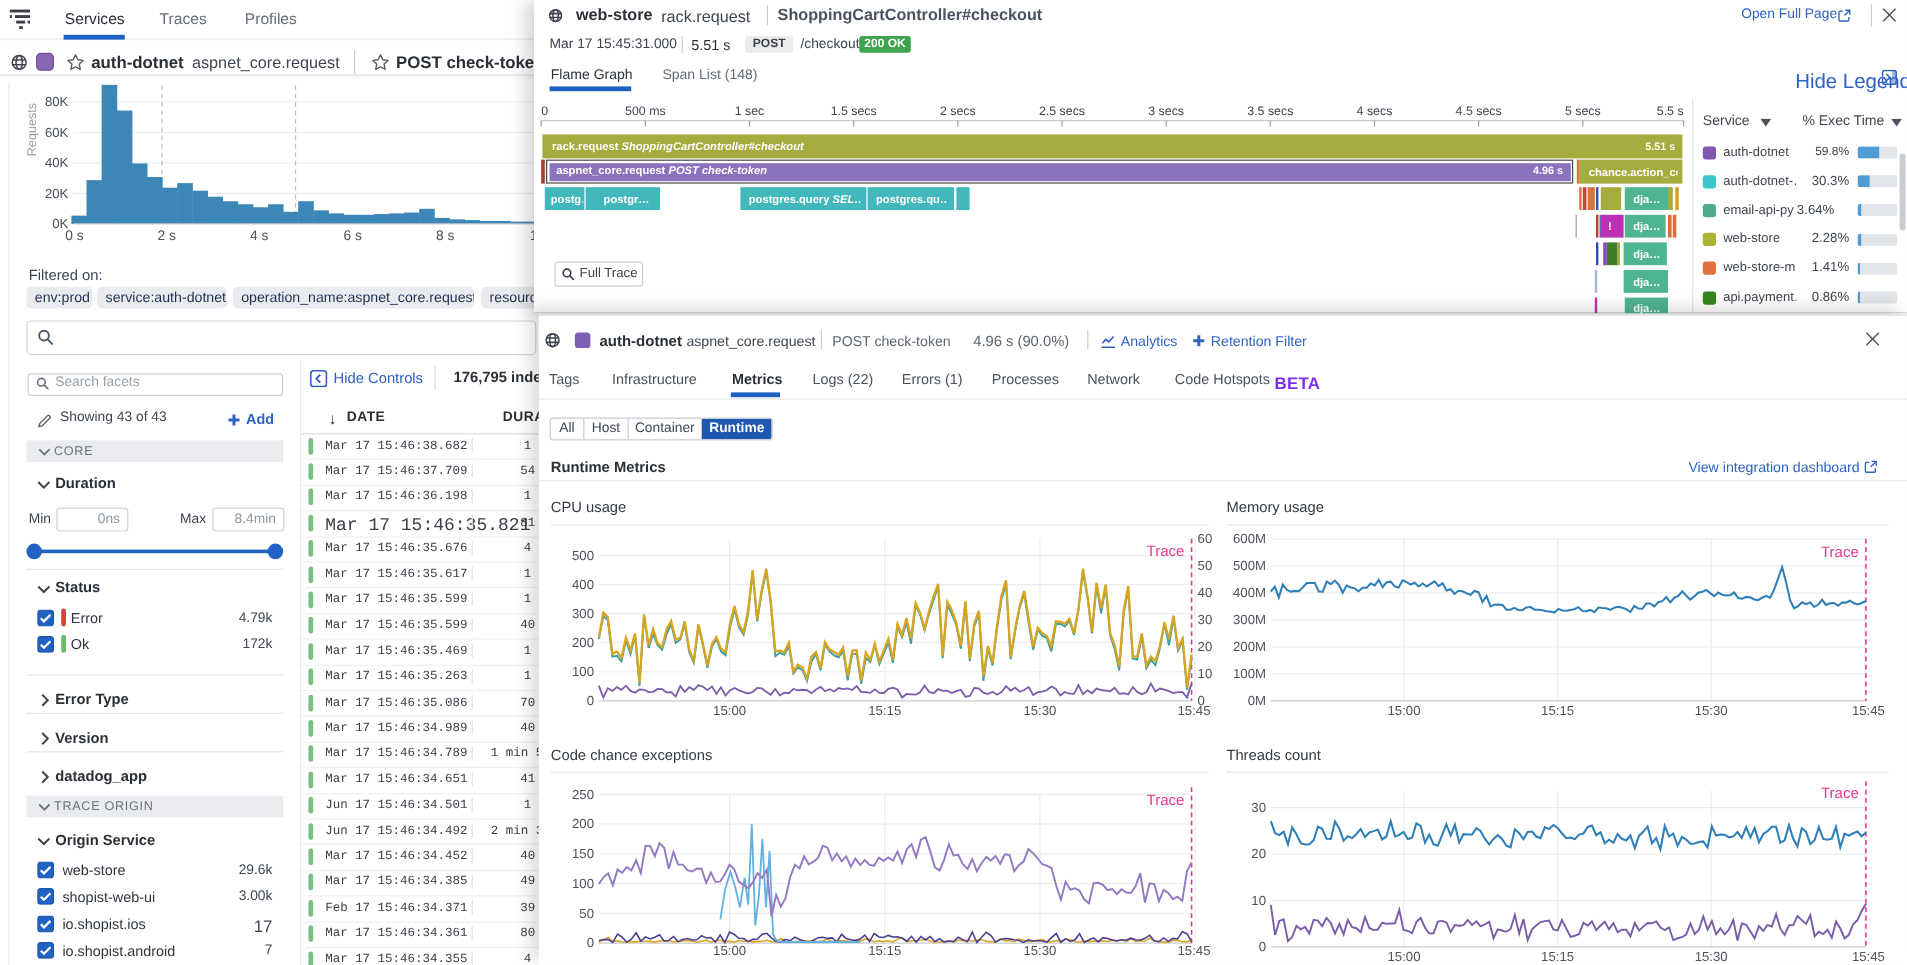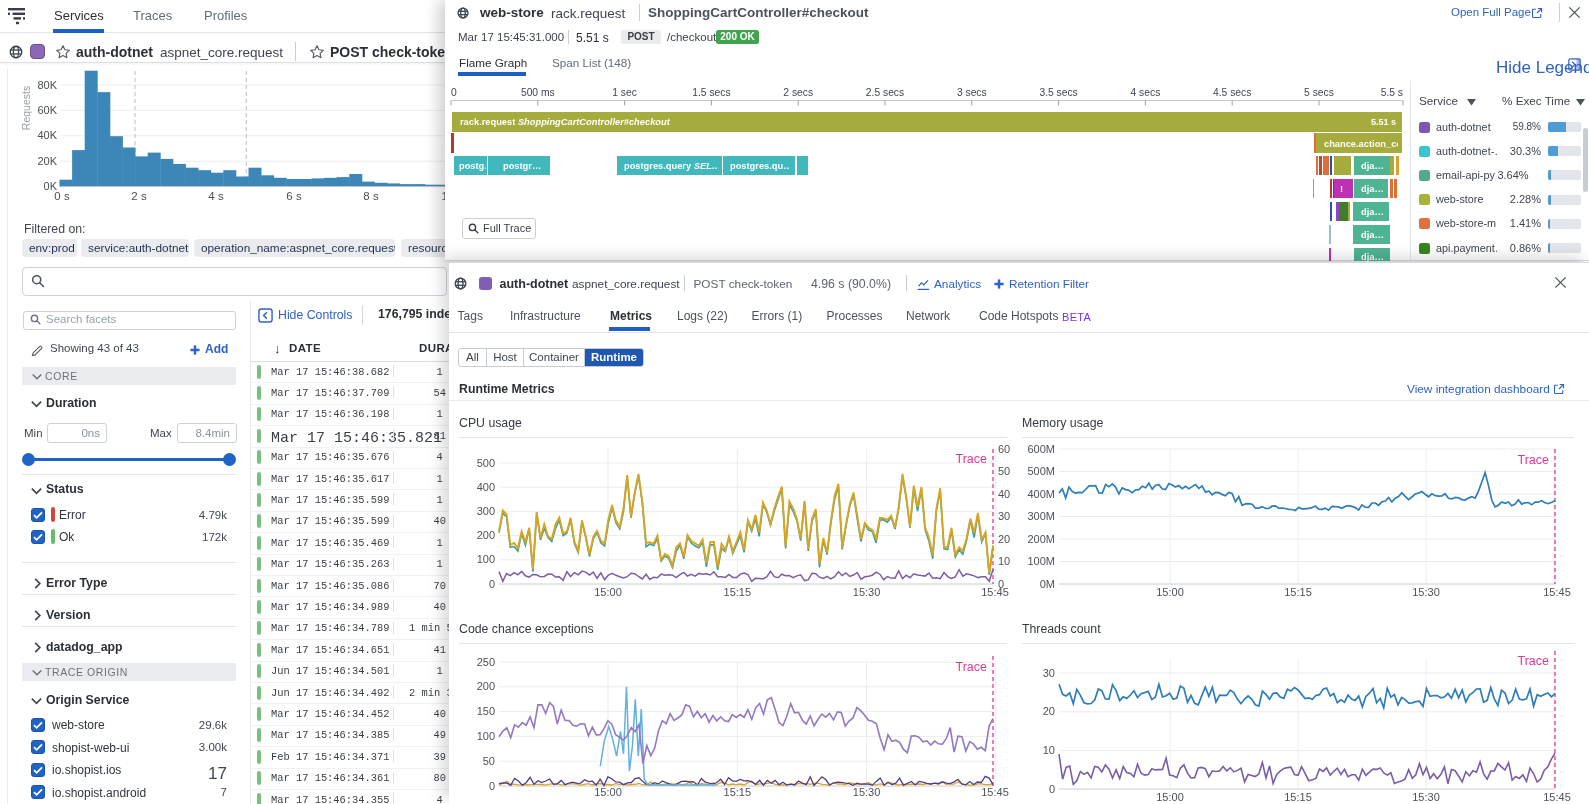--- a/index.html
+++ b/index.html
@@ -202,21 +202,21 @@
       <rect x="0.5" y="0.5" width="13" height="13" rx="2.5" fill="#2163c4" stroke="#1b55ab"></rect>
       <path d="M3 7.2l2.6 2.6L11 4.4" fill="none" stroke="#fff" stroke-width="1.8"></path>
     </svg>
     <div class="lbl" style="left:52px;top:741px;font-size:12px;color:#2f353d">shopist-web-ui</div>
     <div class="lbl" style="right:1362px;top:741px;font-size:11.5px;color:#3f4651">3.00k</div>
     <svg style="position:absolute;left:31px;top:762.8px" width="14" height="14" viewBox="0 0 14 14">
       <rect x="0.5" y="0.5" width="13" height="13" rx="2.5" fill="#2163c4" stroke="#1b55ab"></rect>
       <path d="M3 7.2l2.6 2.6L11 4.4" fill="none" stroke="#fff" stroke-width="1.8"></path>
     </svg>
     <div class="lbl" style="left:52px;top:763px;font-size:12px;color:#2f353d">io.shopist.ios</div>
-    <div class="lbl" style="right:1362px;top:764px;font-size:17px;color:#3f4651">17</div>
+    <div class="lbl" style="right:1362px;top:764px;font-size:14px;color:#3f4651">17</div>
     <svg style="position:absolute;left:31px;top:785.2px" width="14" height="14" viewBox="0 0 14 14">
       <rect x="0.5" y="0.5" width="13" height="13" rx="2.5" fill="#2163c4" stroke="#1b55ab"></rect>
       <path d="M3 7.2l2.6 2.6L11 4.4" fill="none" stroke="#fff" stroke-width="1.8"></path>
     </svg>
     <div class="lbl" style="left:52px;top:786px;font-size:12px;color:#2f353d">io.shopist.android</div>
     <div class="lbl" style="right:1362px;top:786px;font-size:11.5px;color:#3f4651">7</div>
     <div class="abs" style="left:7px;top:69px;width:1px;height:735px;background:#e8eaed"></div>
     <div class="abs" style="left:250px;top:300px;width:199px;height:504px;border-left:1px solid #e8eaed"></div>
     <svg class="abs" style="left:258px;top:308px" width="15" height="15" viewBox="0 0 16 16">
 <rect x="1" y="1" width="14" height="14" rx="2.5" fill="none" stroke="#2e62c4" stroke-width="1.5"></rect>
@@ -398,20 +398,26 @@
       <line x1="787.2" y1="20.5" x2="787.2" y2="25.5" stroke="#9aa0a8" stroke-width="1"></line>
       <text x="874.0" y="16" font-size="10.3" fill="#3f4550" text-anchor="middle">5 secs</text>
       <line x1="874.0" y1="20.5" x2="874.0" y2="25.5" stroke="#9aa0a8" stroke-width="1"></line>
       <text x="958" y="16" font-size="10.3" fill="#3f4550" text-anchor="end">5.5 s</text>
       <line x1="958.0" y1="20.5" x2="958.0" y2="25.5" stroke="#9aa0a8" stroke-width="1"></line>
     </svg>
     <div class="abs" style="left:7px;top:112px;width:950px;height:19.5px;background:#a5ab3c;"></div>
     <div class="lbl" style="left:15px;top:117px;font-size:9.3px;font-weight:bold;color:#fff;">rack.request <i>ShoppingCartController#checkout</i></div>
     <div class="lbl" style="left:926px;top:117px;font-size:9px;font-weight:bold;color:#fff;">5.51 s</div>
     <div class="abs" style="left:6px;top:133px;width:3px;height:20px;background:#b03a2e;"></div>
+    <div class="abs" style="left:10px;top:133px;width:856px;height:20px;background:#fff;border:1px solid #4a4a4a;padding:1.5px">
+      <div style="width:100%;height:100%;background:#8b72bd;position:relative">
+        <div class="lbl" style="left:6px;top:1px;font-size:9.3px;font-weight:bold;color:#fff">aspnet_core.request <i>POST check-token</i></div>
+        <div class="lbl" style="right:6px;top:1px;font-size:9px;font-weight:bold;color:#fff">4.96 s</div>
+      </div>
+    </div>
     <div class="abs" style="left:868.5px;top:133px;width:2px;height:20px;background:#dd7038;"></div>
     <div class="abs" style="left:871px;top:133px;width:86px;height:20px;background:#a5ab3c;"></div>
     <div class="lbl" style="left:879px;top:139px;font-size:9.3px;font-weight:bold;color:#fff;width:74px;overflow:hidden;">chance.action_co…</div>
     <div class="abs" style="left:9px;top:155.5px;width:33px;height:19.5px;background:#41b8bc;"></div>
     <div class="lbl" style="left:14px;top:161px;font-size:9.3px;font-weight:bold;color:#fff;width:27px;overflow:hidden;">postg…</div>
     <div class="abs" style="left:43px;top:155.5px;width:62px;height:19.5px;background:#41b8bc;"></div>
     <div class="lbl" style="left:58px;top:161px;font-size:9.3px;font-weight:bold;color:#fff;width:45px;overflow:hidden;">postgr…</div>
     <div class="abs" style="left:172px;top:155.5px;width:105px;height:19.5px;background:#41b8bc;"></div>
     <div class="lbl" style="left:179px;top:161px;font-size:9.3px;font-weight:bold;color:#fff;width:93px;overflow:hidden;">postgres.query <i>SEL…</i></div>
     <div class="abs" style="left:278px;top:155.5px;width:72px;height:19.5px;background:#41b8bc;"></div>
@@ -532,21 +538,21 @@
     </svg>
     <div class="lbl" style="left:8.6px;top:46px;font-size:12px;color:#4a525c">Tags</div>
     <div class="lbl" style="left:61px;top:46px;font-size:12px;color:#4a525c">Infrastructure</div>
     <div class="lbl" style="left:161px;top:46px;font-size:12px;font-weight:bold;color:#2b3037">Metrics</div>
     <div class="abs" style="left:160px;top:64px;width:41px;height:3.5px;background:#1d5fc2"></div>
     <div class="lbl" style="left:228px;top:46px;font-size:12px;color:#4a525c">Logs (22)</div>
     <div class="lbl" style="left:302.5px;top:46px;font-size:12px;color:#4a525c">Errors (1)</div>
     <div class="lbl" style="left:377.5px;top:46px;font-size:12px;color:#4a525c">Processes</div>
     <div class="lbl" style="left:457px;top:46px;font-size:12px;color:#4a525c">Network</div>
     <div class="lbl" style="left:530px;top:46px;font-size:12px;color:#4a525c">Code Hotspots</div>
-    <div class="lbl" style="left:613px;top:48px;font-size:11px;font-weight:normal;color:#7d2ee8;letter-spacing:.3px">BETA</div>
+    <div class="lbl" style="left:613px;top:48px;font-size:14px;font-weight:bold;color:#7d2ee8;letter-spacing:.3px">BETA</div>
     <div class="abs" style="left:0;top:69px;width:1140px;height:1px;background:#e2e5e9"></div>
     <div class="abs" style="left:9px;top:85px;width:186px;height:19px;border:1px solid #c6ccd4;border-radius:3px;overflow:hidden;display:flex">
       <div style="width:28px;text-align:center;font-size:11.5px;color:#3e4651;line-height:17px;border-right:1px solid #c6ccd4">All</div>
       <div style="width:37px;text-align:center;font-size:11.5px;color:#3e4651;line-height:17px;border-right:1px solid #c6ccd4">Host</div>
       <div style="width:61px;text-align:center;font-size:11.5px;color:#3e4651;line-height:17px;border-right:1px solid #c6ccd4">Container</div>
       <div style="flex:1;text-align:center;font-size:11.5px;color:#fff;line-height:17px;background:#2057b0;font-weight:bold">Runtime</div>
     </div>
     <div class="lbl" style="left:10px;top:119px;font-size:12.3px;font-weight:bold;color:#2b3037">Runtime Metrics</div>
     <div class="lbl" style="left:958px;top:119px;font-size:11.8px;color:#2e62c4">View integration dashboard</div>
     <svg style="position:absolute;left:1104px;top:119.5px" width="12" height="12" viewBox="0 0 16 16">

